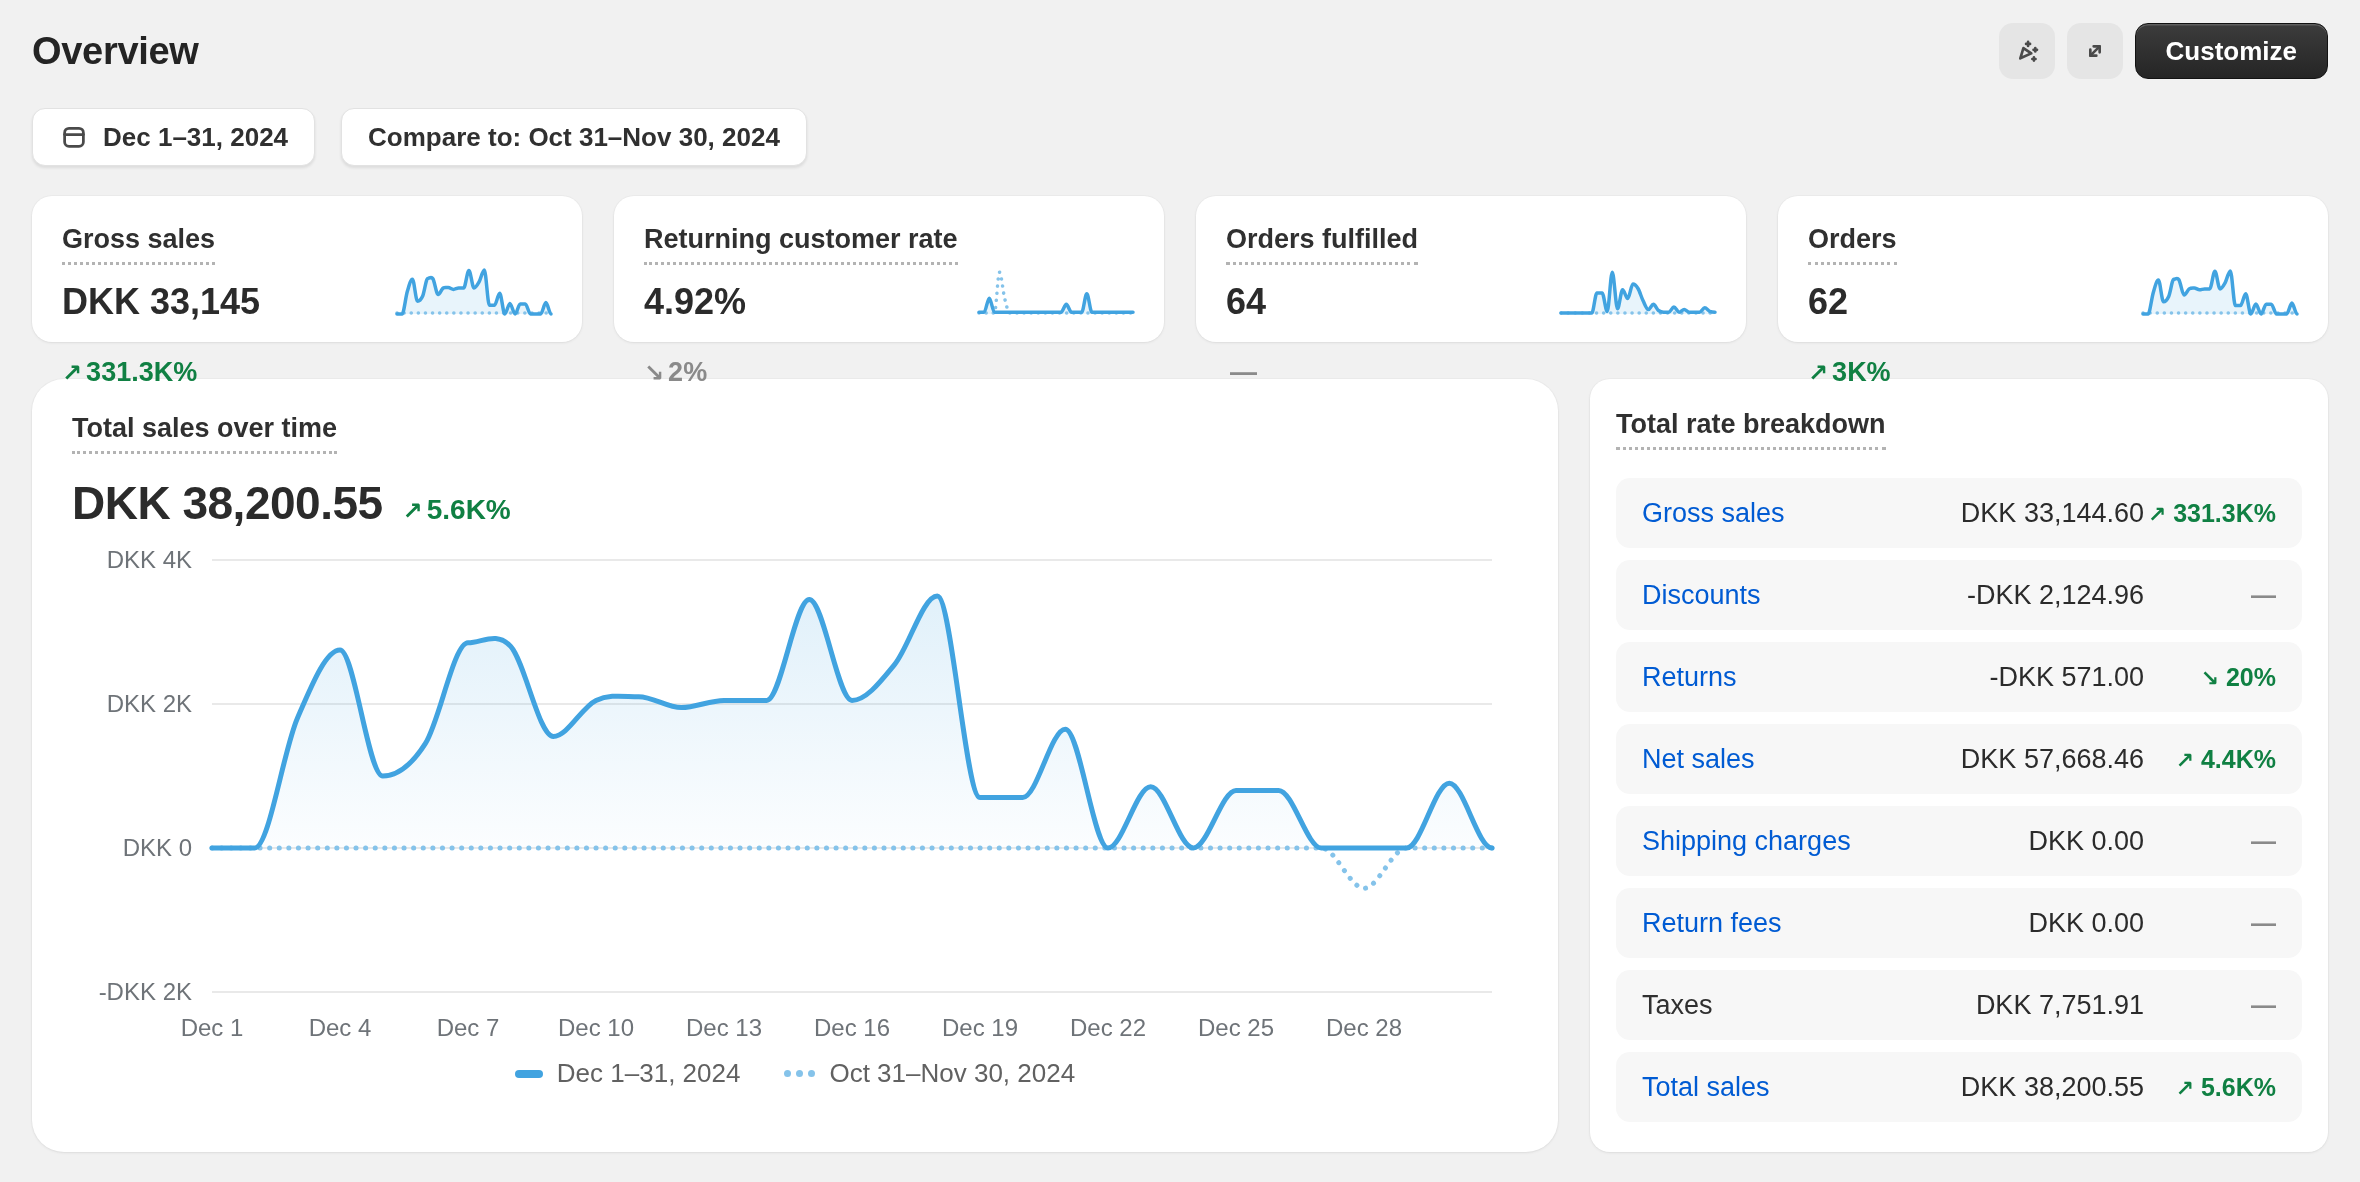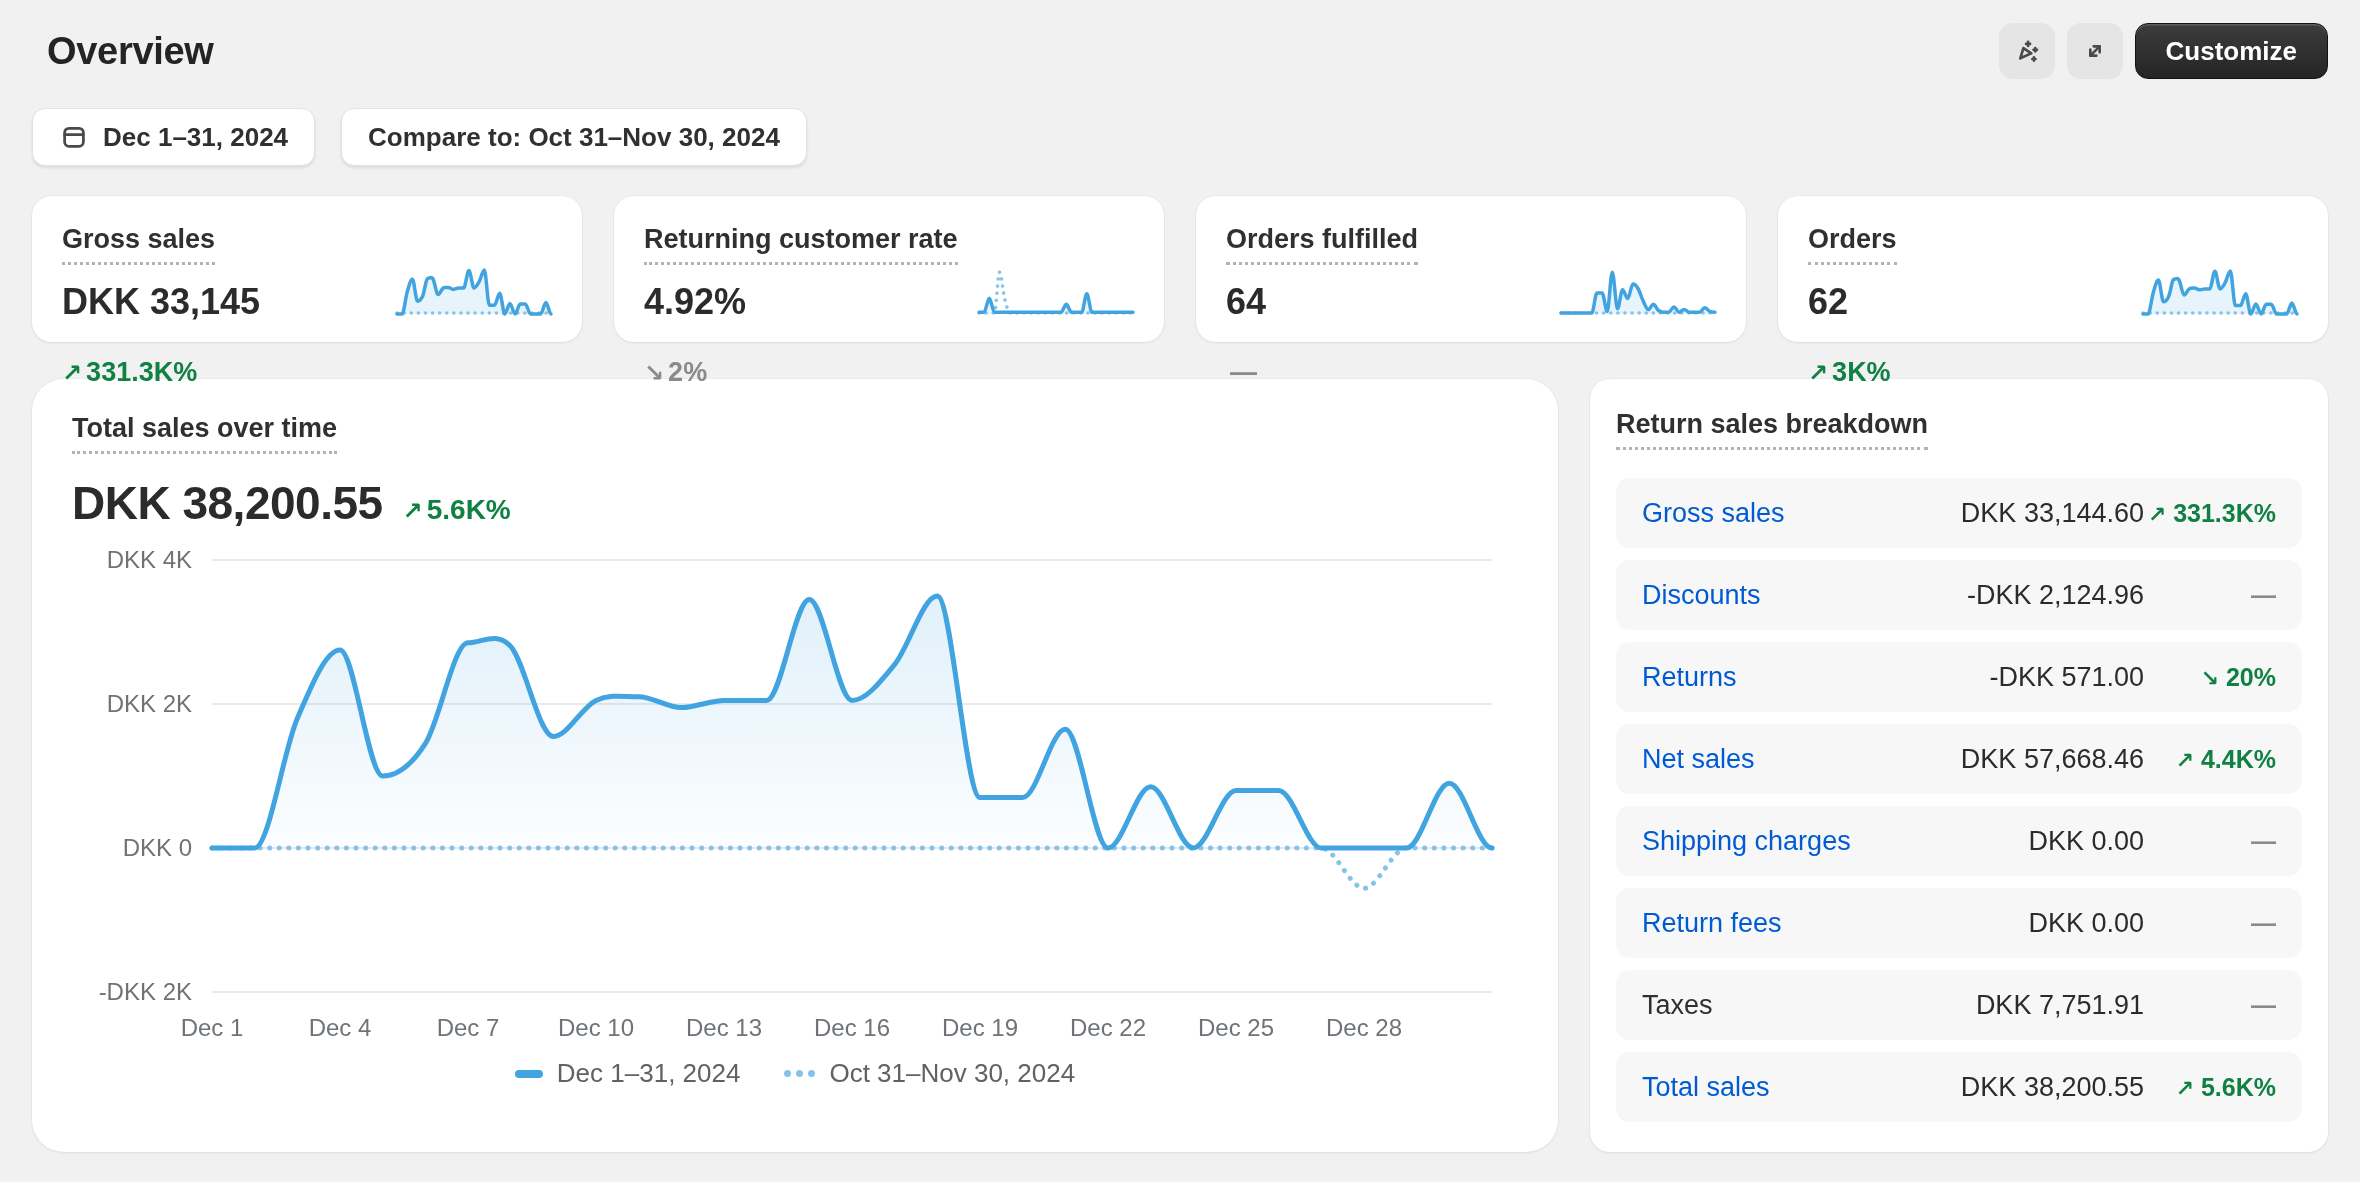--- a/index.html
+++ b/index.html
@@ -5,21 +5,21 @@
   * { margin:0; padding:0; box-sizing:border-box; }
   html,body { background:#f1f1f1; }
   body {
     width:2360px; height:1182px; overflow:hidden;
     font-family:"Liberation Sans","DejaVu Sans",sans-serif;
     color:#303030;
   }
   .page { padding:20px 32px 0 32px; }
 
   
-  .topbar { display:flex; align-items:center; justify-content:space-between; height:62px;margin-left:15px; }
+  .topbar { display:flex; align-items:center; justify-content:space-between; height:62px; }
   .page-title { font-size:38px; font-weight:700; color:#242424; letter-spacing:-0.3px; }
   .header-actions { display:flex; align-items:flex-end; gap:12px; }
   .icon-btn {
     width:56px; height:56px; border:none; border-radius:14px; background:#e5e5e5;
     display:flex; align-items:center; justify-content:center; cursor:pointer;
   }
   .icon-btn svg { width:32px; height:32px; stroke:#4a4a4a; fill:none; stroke-width:2; stroke-linecap:round; stroke-linejoin:round; }
   .customize-btn {
     height:56px; padding:0 30px; border-radius:13px; cursor:pointer;
     background:linear-gradient(180deg,#3c3c3c 0%,#252525 100%);
@@ -244,21 +244,21 @@
               <i style="background: rgb(133, 195, 234);"></i>
               <i style="background: rgb(133, 195, 234);"></i>
               <i style="background: rgb(133, 195, 234);"></i>
             </span>
           <span class="legend-label">Oct 31–Nov 30, 2024</span>
         </div>
       </div>
     </section>
 
     <aside class="breakdown-card">
-      <span class="hint-label">Return sales breakdown</span>
+      <span class="hint-label">Total rate breakdown</span>
       <div class="breakdown-rows">
         <div class="bd-row">
           <a class="bd-label">Gross sales</a>
           <span class="bd-spacer"></span>
           <span class="bd-value">DKK 33,144.60</span>
           <span class="bd-delta tone-positive"><span class="arrow">↗</span> <span>331.3K%</span></span>
         </div>
         <div class="bd-row">
           <a class="bd-label">Discounts</a>
           <span class="bd-spacer"></span>

